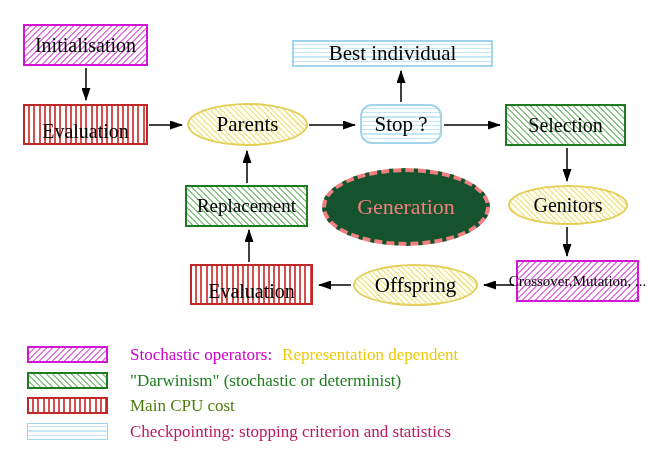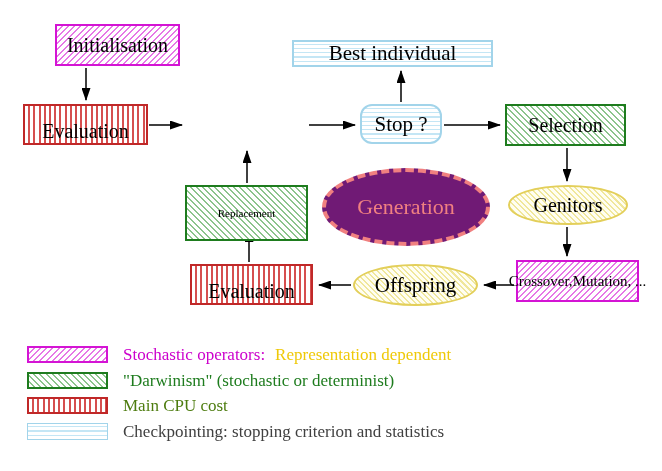--- a/index.html
+++ b/index.html
@@ -30,49 +30,49 @@
   }
   .stripe-cyan {
     border:2px solid #a2d4ea; background-color:#fff;
     background-image:repeating-linear-gradient(0deg, transparent 0, transparent 3px, #c4e6f5 3px, #c4e6f5 4.3px);
   }
   .ellipse-yellow {
     border:2px solid #e3cf5a; border-radius:50%; background-color:#fffef2;
     background-image:repeating-linear-gradient(45deg, transparent 0, transparent 2.5px, #f0e79c 2.5px, #f0e79c 4px);
   }
   .ellipse-generation {
-    border:4px dashed #f08080; border-radius:50%; background:#701a75; color:#f08080;
+    border:4px dashed #f08080; border-radius:50%; background:#14532d; color:#f08080;
   }
 
   
-  .n-init        { left:23px;  top:24px;  width:125px; height:42px; font-size:20px;margin-left:32px; }
+  .n-init        { left:23px;  top:24px;  width:125px; height:42px; font-size:20px; }
   .n-eval-top    { left:23px;  top:104px; width:125px; height:41px; font-size:20px; }
   .n-best        { left:292px; top:40px;  width:201px; height:27px; font-size:21px; }
   .n-parents     { left:187px; top:103px; width:121px; height:43px; font-size:21px; }
   .n-stop        { left:360px; top:104px; width:82px;  height:40px; font-size:21px; border-radius:12px; }
   .n-selection   { left:505px; top:104px; width:121px; height:42px; font-size:20px; }
-  .n-replacement { left:185px; top:185px; width:123px; height:56px; font-size:11px; }
+  .n-replacement { left:185px; top:185px; width:123px; height:42px; font-size:19px; }
   .n-generation  { left:322px; top:168px; width:168px; height:78px; font-size:22px; }
   .n-genitors    { left:508px; top:185px; width:120px; height:40px; font-size:20px; }
   .n-eval-bot    { left:190px; top:264px; width:123px; height:41px; font-size:20px; }
   .n-offspring   { left:353px; top:264px; width:125px; height:42px; font-size:21px; }
   .n-crossover   { left:516px; top:260px; width:123px; height:42px; font-size:15px;
                    flex-direction:row; line-height:17px; }
 
   
   .sw { position:absolute; left:27px; width:81px; height:17px; box-sizing:border-box; }
   .sw-1 { top:346px; }
   .sw-2 { top:372px; }
   .sw-3 { top:397px; }
   .sw-4 { top:423px; border-width:1px; }
-  .lt { position:absolute; left:123px; font-size:17px; line-height:18px; white-space:nowrap; }
+  .lt { position:absolute; left:130px; font-size:17px; line-height:18px; white-space:nowrap; }
   .lt-1 { top:346px; color:#cc00cc; }
   .lt-2 { top:372px; color:#1e7c1e; }
   .lt-3 { top:397px; color:#4d7c0f; }
-  .lt-4 { top:423px; color:#404040; }
+  .lt-4 { top:423px; color:#be185d; }
   .lt-note { color:#efc908; margin-left:10px; }
 </style>
 </head>
 <body>
 
 <div class="canvas">
 
   <svg class="arrows" viewBox="0 0 662 471" xmlns="http://www.w3.org/2000/svg">
     <defs>
       <marker id="ah" markerUnits="userSpaceOnUse" markerWidth="13" markerHeight="9" refX="12" refY="4.5" orient="auto">
@@ -97,20 +97,23 @@
   </div>
 
   <div class="node n-eval-top stripe-red">
     <span>Evaluation</span>
   </div>
 
   <div class="node n-best stripe-cyan">
     <span>Best individual</span>
   </div>
 
+  <div class="node n-parents ellipse-yellow">
+    <span>Parents</span>
+  </div>
 
   <div class="node n-stop stripe-cyan">
     <span>Stop ?</span>
   </div>
 
   <div class="node n-selection hatch-green">
     <span>Selection</span>
   </div>
 
   <div class="node n-replacement hatch-green">

